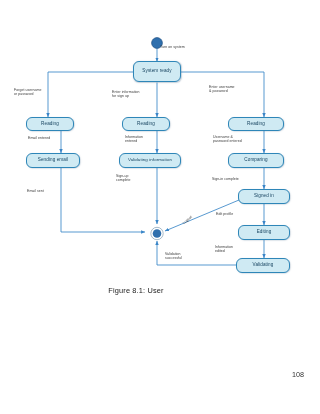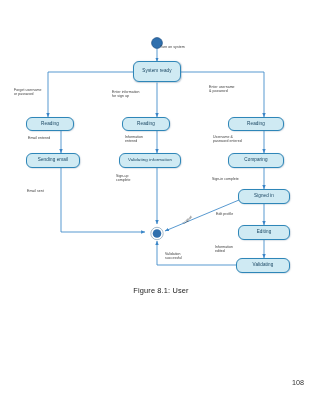--- a/index.html
+++ b/index.html
@@ -20,22 +20,22 @@
          box-shadow:0.6px 0.6px 1.2px rgba(90,120,150,.35);}
   .state.wide{font-size:4.4px;}
 
   
   .elabel{position:absolute;color:#3a3a3a;font-size:3.5px;line-height:1.25;
           white-space:pre-line;letter-spacing:.05px;}
   .elabel.rot{transform:rotate(-41deg);transform-origin:left top;}
 
   
   #caption{position:absolute;left:0;top:286px;width:272px;text-align:center;
-           font-size:7.4px;color:#222;letter-spacing:.15px;margin-left:25px;}
-  #folio{position:absolute;right:16px;top:378px;font-size:7.2px;color:#333;}
+           font-size:7.4px;color:#222;letter-spacing:.15px;}
+  #folio{position:absolute;right:16px;top:370px;font-size:7.2px;color:#333;}
 </style>
 </head>
 <body>
 
 <div id="page">
 
   <div id="diagram">
 
     <svg width="320" height="278" viewBox="0 0 320 278">
       <defs>

